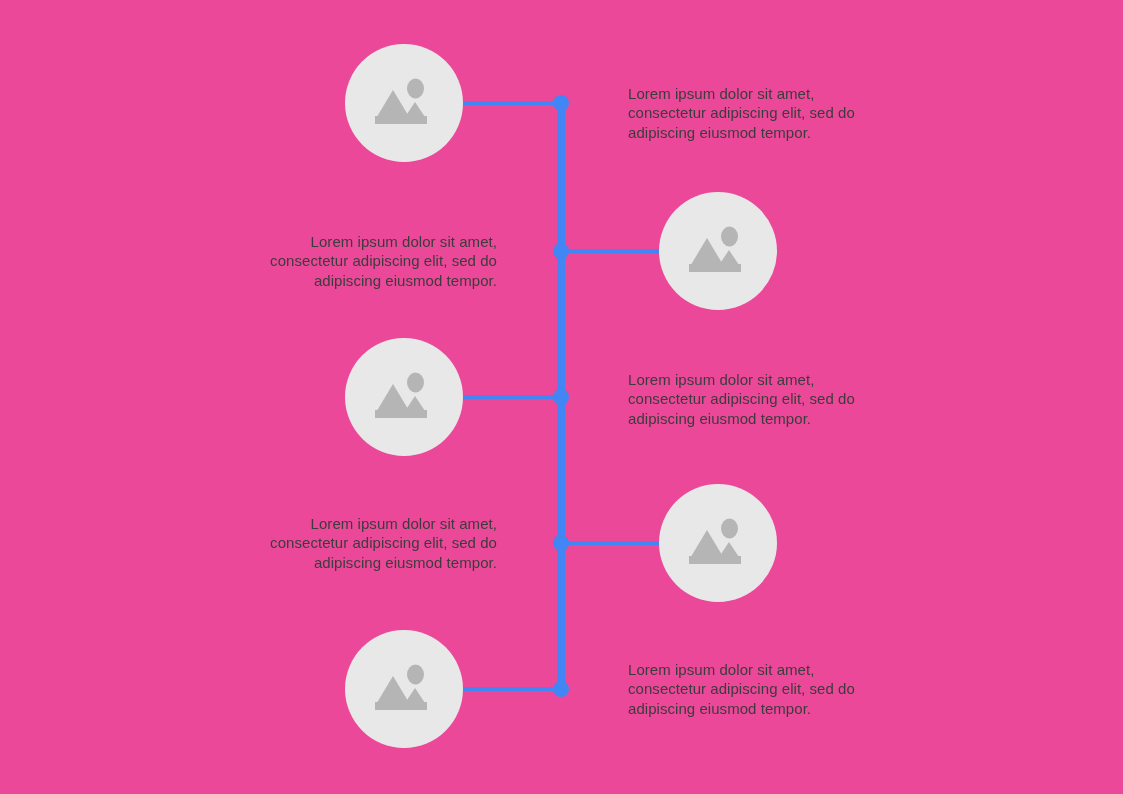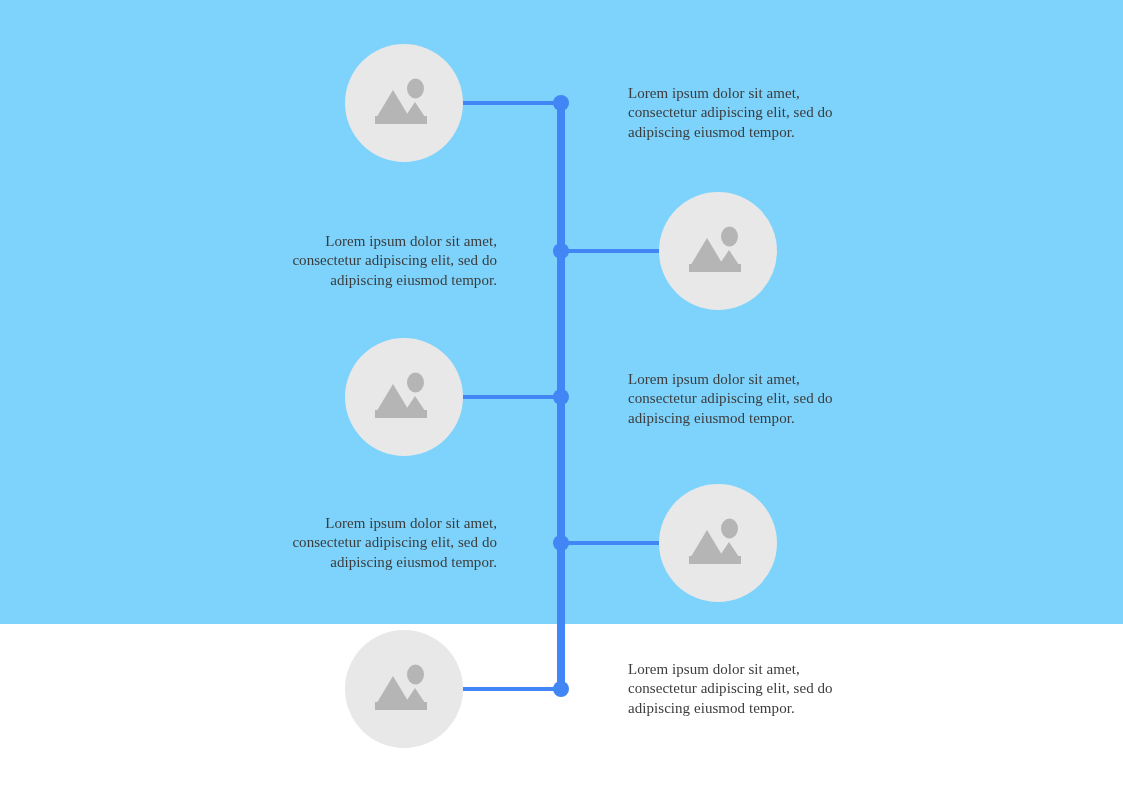--- a/index.html
+++ b/index.html
@@ -11,23 +11,22 @@
   body {
     font-family: "Liberation Sans", sans-serif;
     width: 1123px;
     height: 794px;
     overflow: hidden;
   }
 
   #canvas {
     position: relative;
     width: 1123px;
-    height: 624px;
-    background: #7dd3fc;
-    font-family: Liberation Serif, serif;
+    height: 794px;
+    background: #ec4899;
   }
 
   
   .spine {
     position: absolute;
     background: #4285F4;
     border-radius: 2px;
   }
 
   .node-dot {

